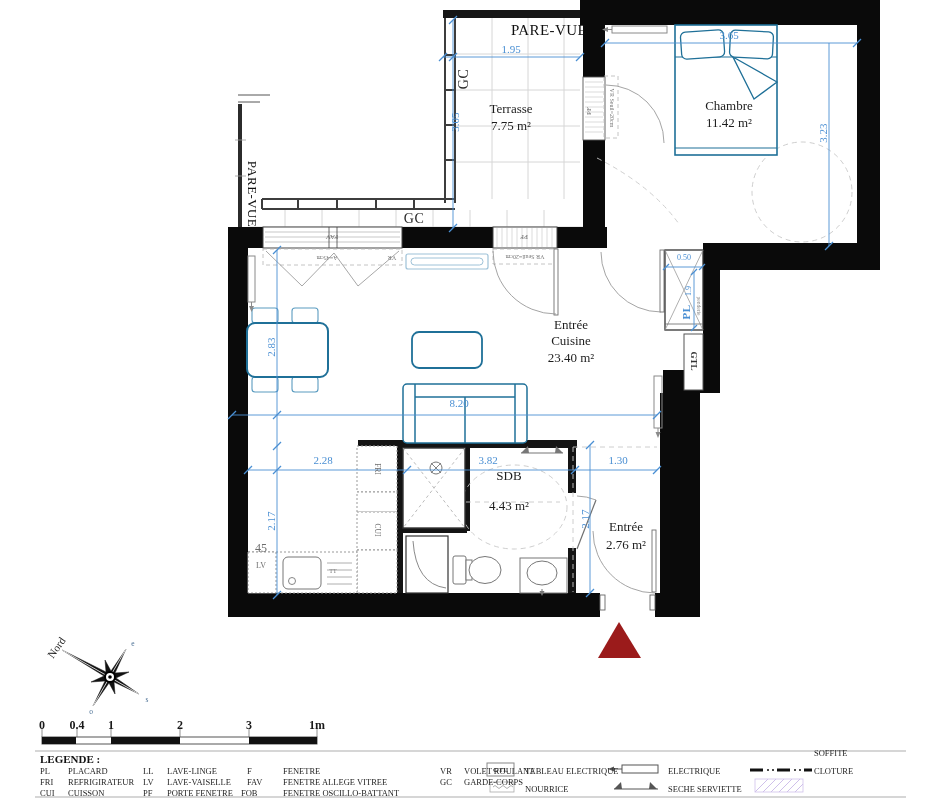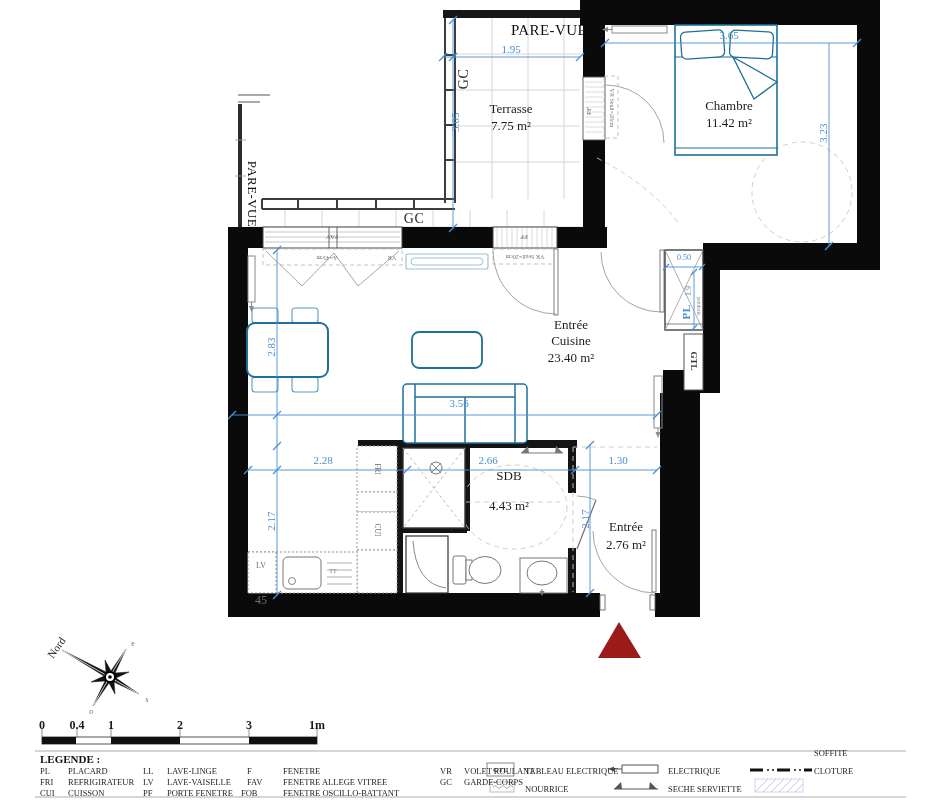--- a/index.html
+++ b/index.html
@@ -396,41 +396,41 @@
 <div class="lbl room" style="left:509px;top:476px">SDB</div>
 <div class="lbl room" style="left:509px;top:506px">4.43 m²</div>
 <div class="lbl room" style="left:626px;top:527px">Entrée</div>
 <div class="lbl room" style="left:626px;top:545px">2.76 m²</div>
 
 <div class="lbl dim" style="left:511px;top:50px">1.95</div>
 <div class="lbl dim rotm90" style="left:456px;top:122px">3.05</div>
 <div class="lbl dim" style="left:729px;top:36px">3.65</div>
 <div class="lbl dim rotm90" style="left:824px;top:133px">3.23</div>
 <div class="lbl dim rotm90" style="left:272px;top:347px">2.83</div>
-<div class="lbl dim" style="left:459px;top:404px">3.56</div>
+<div class="lbl dim" style="left:459px;top:404px">8.20</div>
 <div class="lbl dim" style="left:323px;top:461px">2.28</div>
-<div class="lbl dim" style="left:488px;top:461px">2.66</div>
+<div class="lbl dim" style="left:488px;top:461px">3.82</div>
 <div class="lbl dim" style="left:618px;top:461px">1.30</div>
 <div class="lbl dim rotm90" style="left:272px;top:521px">2.17</div>
 <div class="lbl dim rotm90" style="left:586px;top:519px">2.17</div>
 <div class="lbl dimsm" style="left:684px;top:258px">0.50</div>
 <div class="lbl dimsm rotm90" style="left:689px;top:291px">1.9</div>
 
 <div class="lbl tiny rot180" style="left:332px;top:237px">FAV</div>
 <div class="lbl micro rot180" style="left:327px;top:257px">A=45cm</div>
 <div class="lbl micro rot180" style="left:392px;top:257px">VR</div>
 <div class="lbl tiny rot180" style="left:524px;top:237px">PF</div>
 <div class="lbl micro rot180" style="left:525px;top:256px">VR Seuil=20cm</div>
 <div class="lbl tiny rotm90" style="left:589px;top:111px">PF</div>
 <div class="lbl micro rot90" style="left:611px;top:108px">VR Seuil=20cm</div>
 
 <div class="lbl tiny rot90" style="left:377px;top:469px;font-size:7.5px">FRI</div>
 <div class="lbl tiny rot90" style="left:377px;top:530px;font-size:7.5px">CUI</div>
 <div class="lbl tiny" style="left:261px;top:566px;font-size:8px">LV</div>
-<div class="lbl tiny" style="left:261px;top:600px;font-size:12px">45</div>
+<div class="lbl tiny" style="left:261px;top:548px;font-size:12px">45</div>
 <div class="lbl micro" style="left:333px;top:572px">TT</div>
 
 <div class="lbl plb rotm90" style="left:687px;top:312px">PL</div>
 <div class="lbl rot90" style="left:699px;top:306px;font-size:5.5px;color:#888">penderie</div>
 <div class="lbl gtl rot90" style="left:693px;top:361px">GTL</div>
 
 <div class="lbl nord" style="left:57px;top:648px">Nord</div>
 <div class="lbl cpt" style="left:133px;top:644px">e</div>
 <div class="lbl cpt" style="left:147px;top:700px">s</div>
 <div class="lbl cpt" style="left:91px;top:712px">o</div>

